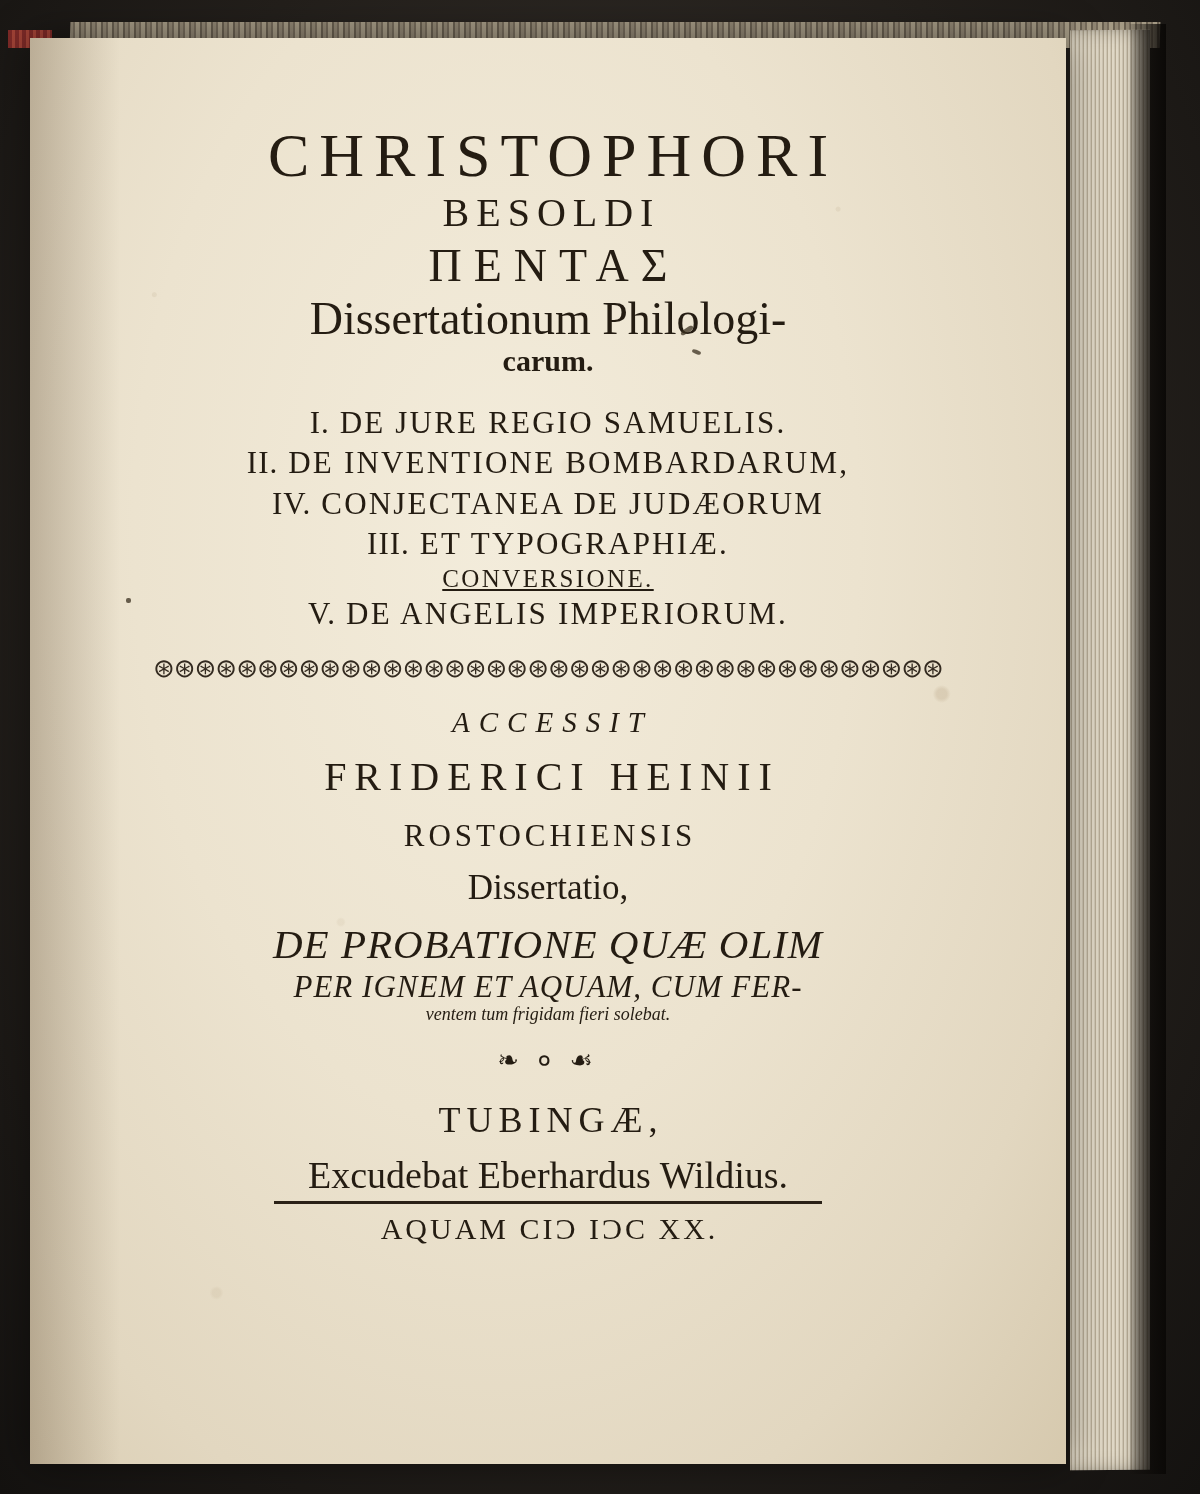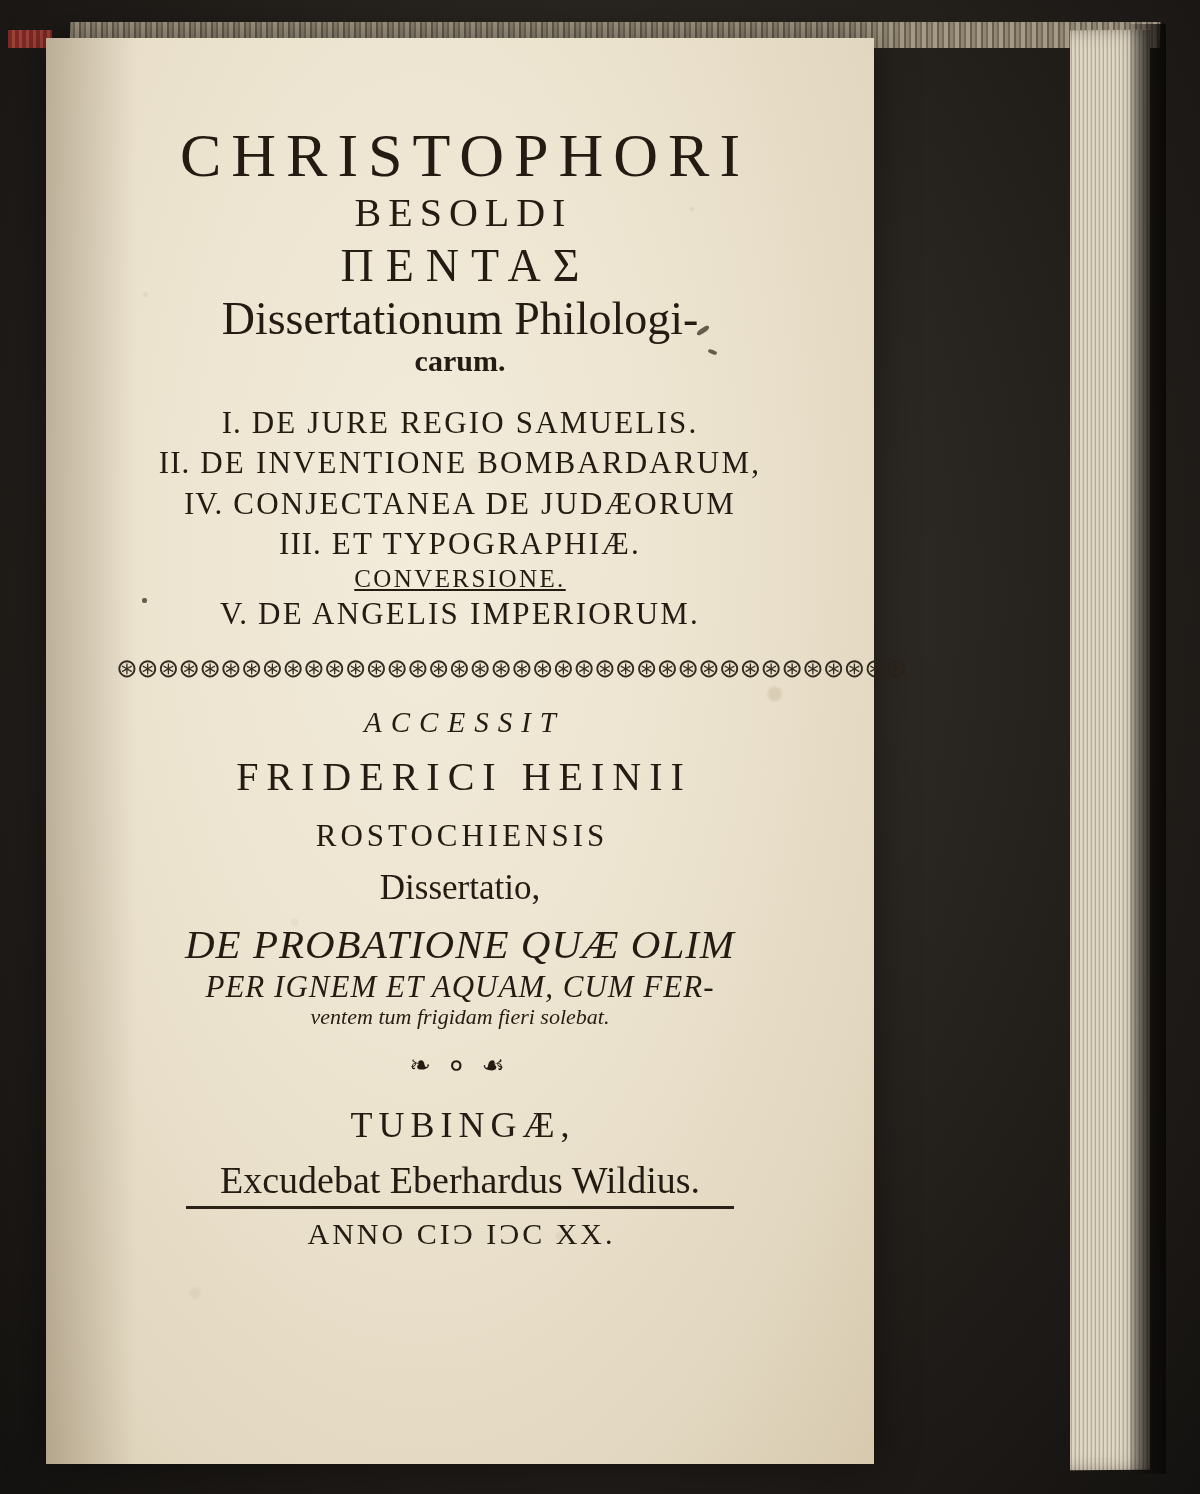--- a/index.html
+++ b/index.html
@@ -72,22 +72,22 @@
         #6f6555 9px, #6f6555 11px
       );
     opacity: .92;
     transform: skewX(-2deg);
   }
 
   
   .page {
     position: absolute;
     top: 38px;
-    left: 46px;
-    width: 828px;
+    left: 30px;
+    width: 1036px;
     height: 1426px;
     background:
       radial-gradient(ellipse at 45% 35%, #f3ecdb 0%, #ece3cf 45%, #e2d7c0 78%, #d6c9ae 100%);
     box-shadow: 0 0 40px rgba(0,0,0,.45);
   }
   
   .page::before {
     content: "";
     position: absolute;
     inset: 0;
@@ -222,21 +222,21 @@
     line-height: 1.1;
     margin-bottom: 2px;
   }
   .perignem {
     font-size: 31px;
     font-style: italic;
     letter-spacing: 1px;
     line-height: 1.12;
   }
   .ventem {
-    font-size: 22px;
+    font-size: 18px;
     font-style: italic;
     line-height: 1.15;
     margin-bottom: 13px;
     font-family: Liberation Serif, serif;
   }
 
   .fleuron {
     font-size: 26px;
     letter-spacing: 6px;
     margin: 16px 0 22px 0;
@@ -337,21 +337,21 @@
       <div class="ln dissertatio">Dissertatio,</div>
       <div class="ln probatione">DE PROBATIONE QUÆ OLIM</div>
       <div class="ln perignem">PER IGNEM ET AQUAM, CUM FER-</div>
       <div class="ln ventem">ventem tum frigidam fieri solebat.</div>
 
       <div class="fleuron">❧ ० ☙</div>
 
       <div class="ln place">TUBINGÆ,</div>
       <div class="ln printer">Excudebat Eberhardus Wildius.</div>
       <div class="rule"></div>
-      <div class="ln year">ANNO CIƆ IƆC XX.</div>
+      <div class="ln year">AQUAM CIƆ IƆC XX.</div>
 
     </div>
 
     <div class="fleck" style="top:290px;left:650px;width:14px;height:5px;transform:rotate(-35deg);"></div>
     <div class="fleck" style="top:312px;left:662px;width:9px;height:4px;transform:rotate(20deg);"></div>
     <div class="fleck" style="top:560px;left:96px;width:5px;height:5px;"></div>
   </div>
 
 </div>
 

